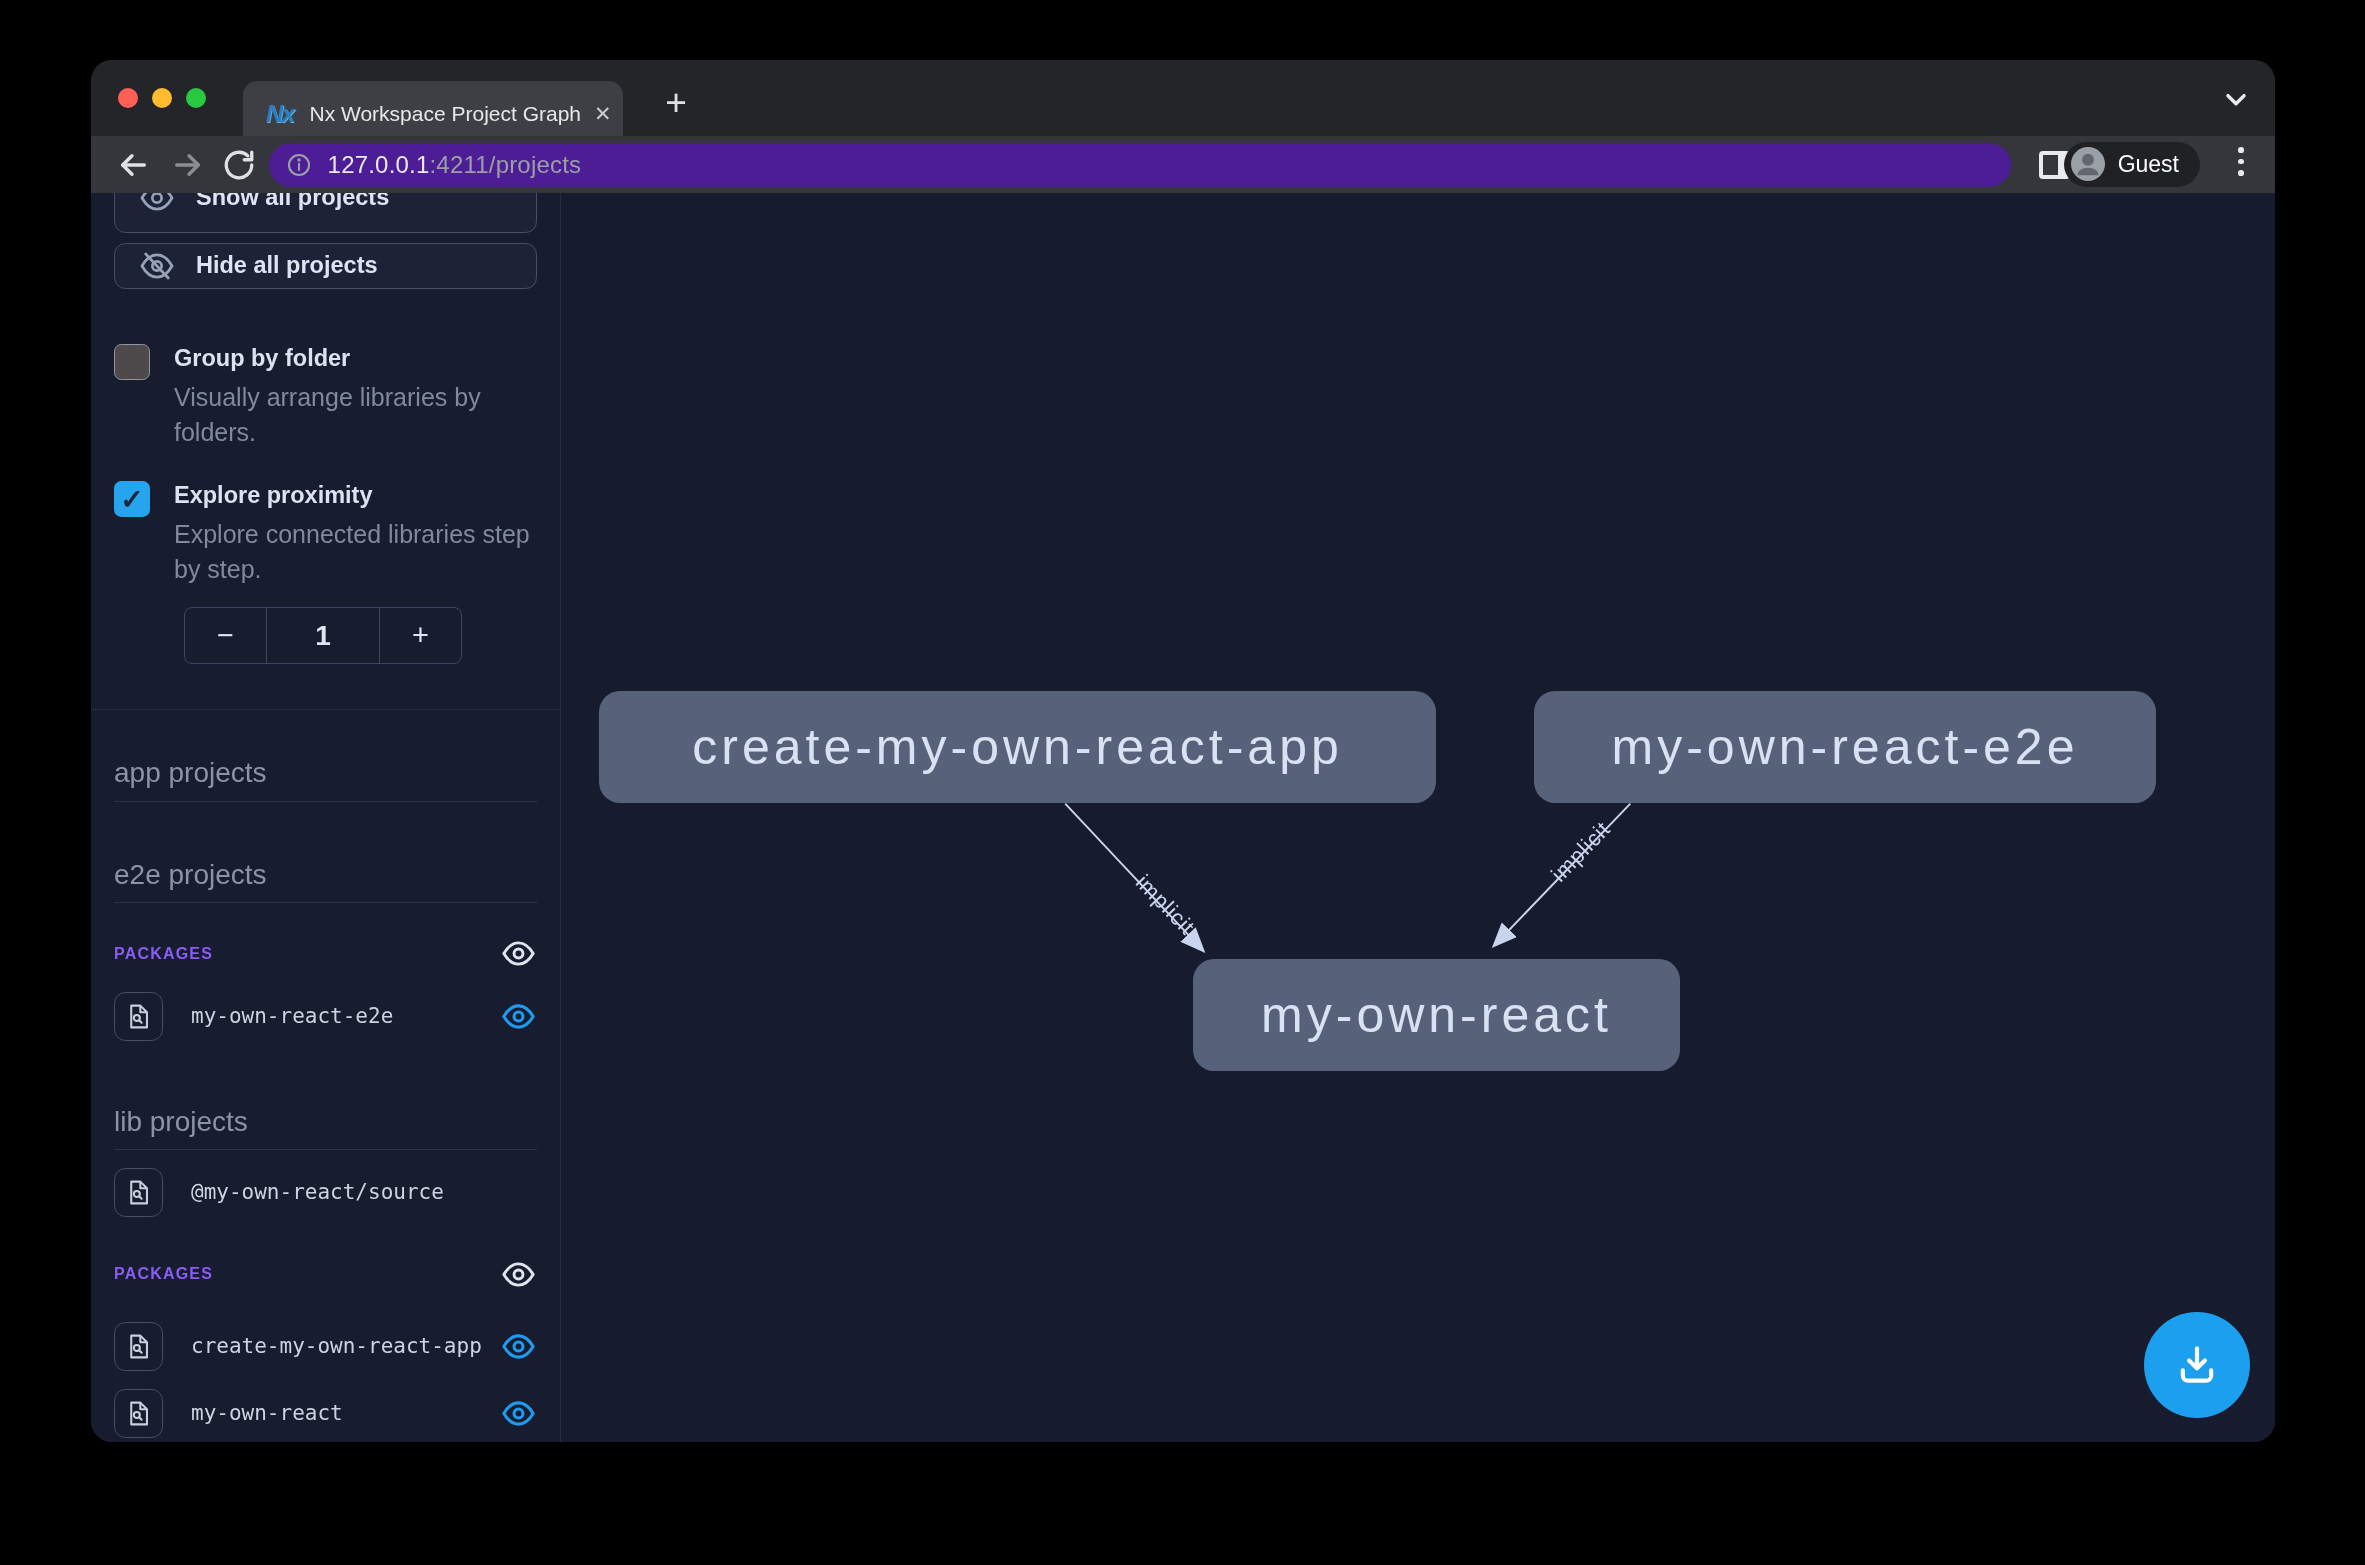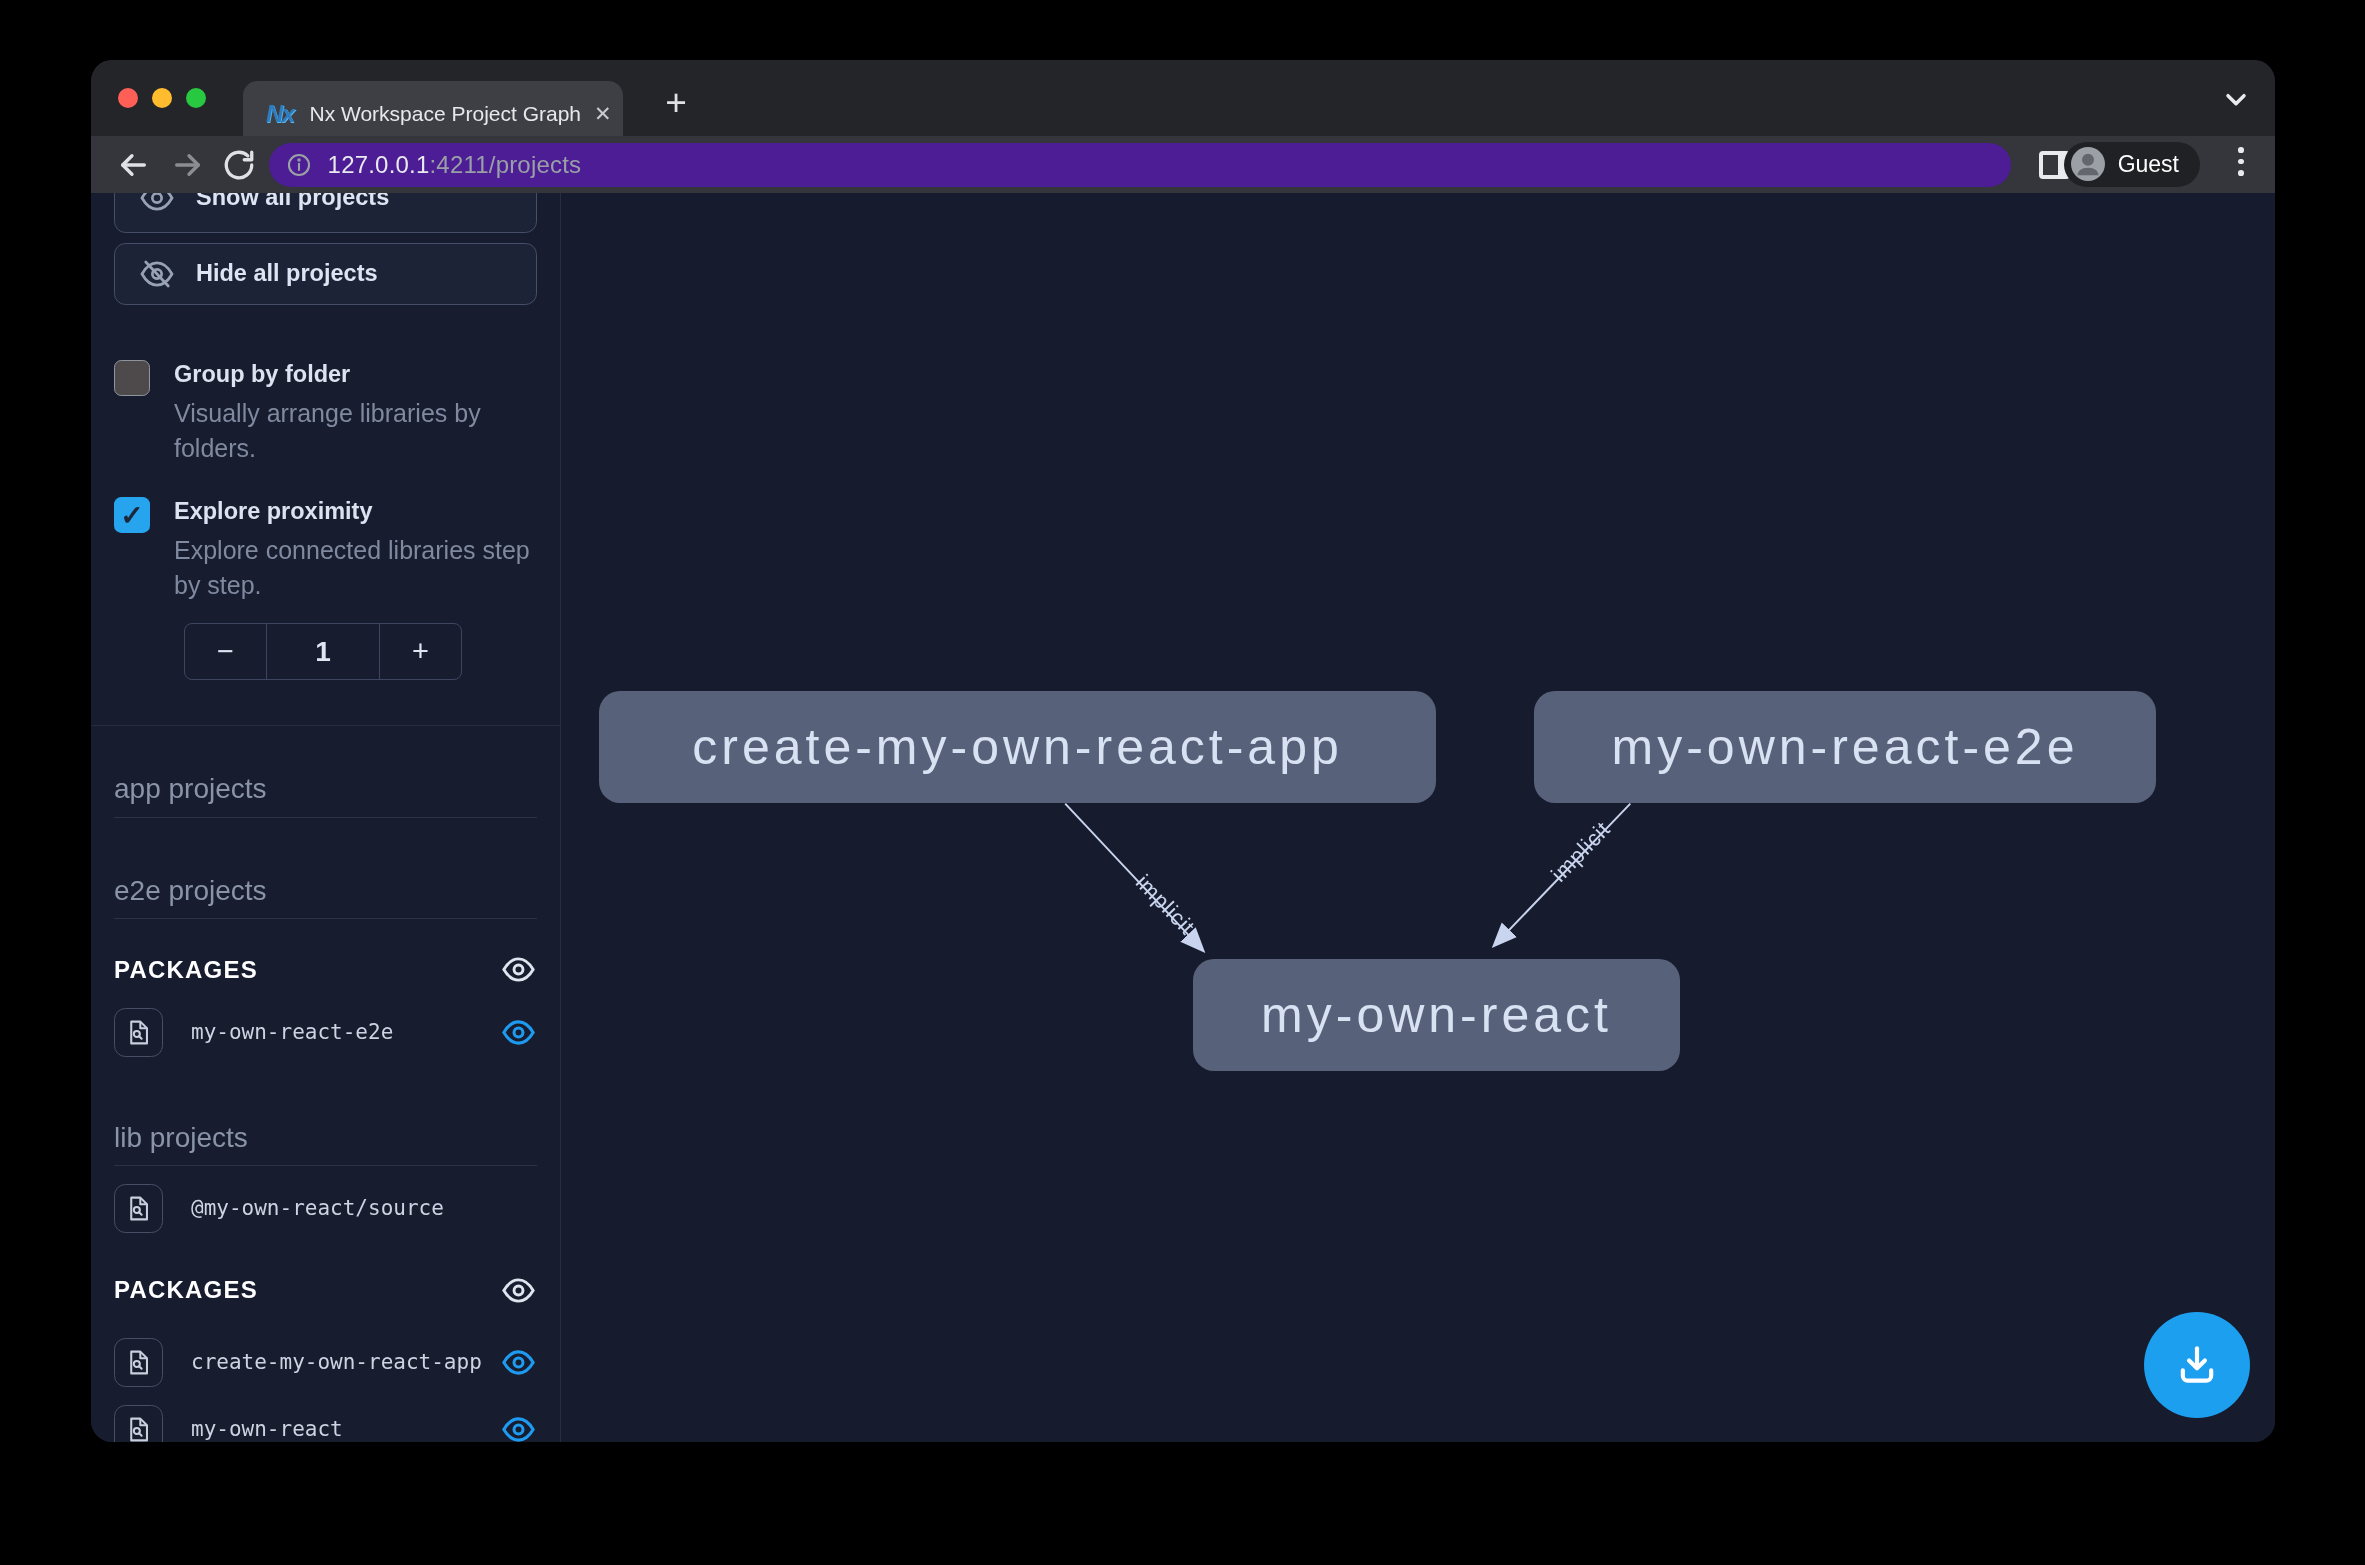--- a/index.html
+++ b/index.html
@@ -36,39 +36,39 @@
              display:flex; align-items:center; padding:0 21px 0 6.5px; gap:13px; }
   .avatar { width:34px; height:34px; border-radius:50%; background:#9aa0a6; display:flex; align-items:flex-end; justify-content:center; overflow:hidden; }
   .profile-label { color:#fff; font-size:23px; }
   .kebab { position:absolute; right:28px; top:11.4px; width:11.4px; display:flex; flex-direction:column; gap:5.7px; align-items:center; }
   .kebab span { width:5.7px; height:5.7px; border-radius:50%; background:#e8eaed; }
 
   
   .content { position:relative; display:flex; height:1249px; }
 
   .sidebar { width:470px; background:#171c2e; border-right:1.6px solid #272e44; padding:0 23px; overflow:hidden; }
-  .sb-btn { width:423px; height:62px; border:1.6px solid #454f68; background:#1c2336; border-radius:11.4px;
+  .sb-btn { width:423px; height:46px; border:1.6px solid #454f68; background:#1c2336; border-radius:11.4px;
             display:flex; align-items:center; padding:0 24px; gap:21px; color:#dde4f2; font-size:23.5px; font-weight:bold; }
   .sb-btn.clipped { height:71px; margin-top:-31px; }
   .sb-btn .ic { display:flex; color:#98a2b6; }
   .opt { display:flex; gap:24px; width:423px; }
   .checkbox { width:36px; height:36px; border-radius:7.3px; flex:none; margin-top:1.6px; }
   .checkbox.off { background:#4e4a4c; border:1.6px solid #8f959e; }
   .checkbox.on { background:#27a4ee; color:#1d2739; font-size:28px; font-weight:bold; display:flex; align-items:center; justify-content:center; }
   .opt-label { color:#dbe3f0; font-size:23.5px; font-weight:bold; line-height:1.3; }
   .opt-desc { color:#7f89a0; font-size:25px; line-height:1.42; margin-top:6.5px; }
   .stepper { margin:19.5px 0 0 70px; width:278px; height:57px; border:1.6px solid #3c4660; border-radius:8px;
              display:flex; color:#dfe6f2; font-size:29px; }
   .stepper .cell { display:flex; align-items:center; justify-content:center; }
   .step-btn { width:81px; flex:none; }
   .step-val { flex:1; border-left:1.6px solid #3c4660; border-right:1.6px solid #3c4660; font-weight:bold; font-size:28px; }
   .sb-divider { margin:45px -23px 0 -23px; border-top:1.6px solid #242c42; }
   .sb-heading { margin-top:47px; width:423px; color:#8a94a8; font-size:28px; padding-bottom:11.4px; border-bottom:1.6px solid #2a3248; }
   .pkg-row { margin-top:32px; width:423px; display:flex; align-items:center; justify-content:space-between; }
-  .pkg-title { color:#ffffff; font-size:24px; font-weight:bold; letter-spacing:1.2px; }
+  .pkg-title { color:#8b5cf6; font-size:16px; font-weight:bold; letter-spacing:1.2px; }
   .eye-btn { display:flex; color:#dfe5ee; }
   .eye-btn.blue { color:#1e9bf0; }
   .item-row { margin-top:19.5px; width:423px; display:flex; align-items:center; }
   .file-btn { width:49px; height:49px; border:1.6px solid #474f66; border-radius:11.4px; flex:none;
               display:flex; align-items:center; justify-content:center; color:#c8d0de; }
   .item-name { font-family:"DejaVu Sans Mono", monospace; font-size:21px; color:#ccd4e2; margin-left:28px; flex:1; }
 
   
   .canvas { position:relative; flex:1; background:#161b2d; }
   .edges { position:absolute; inset:0; }

